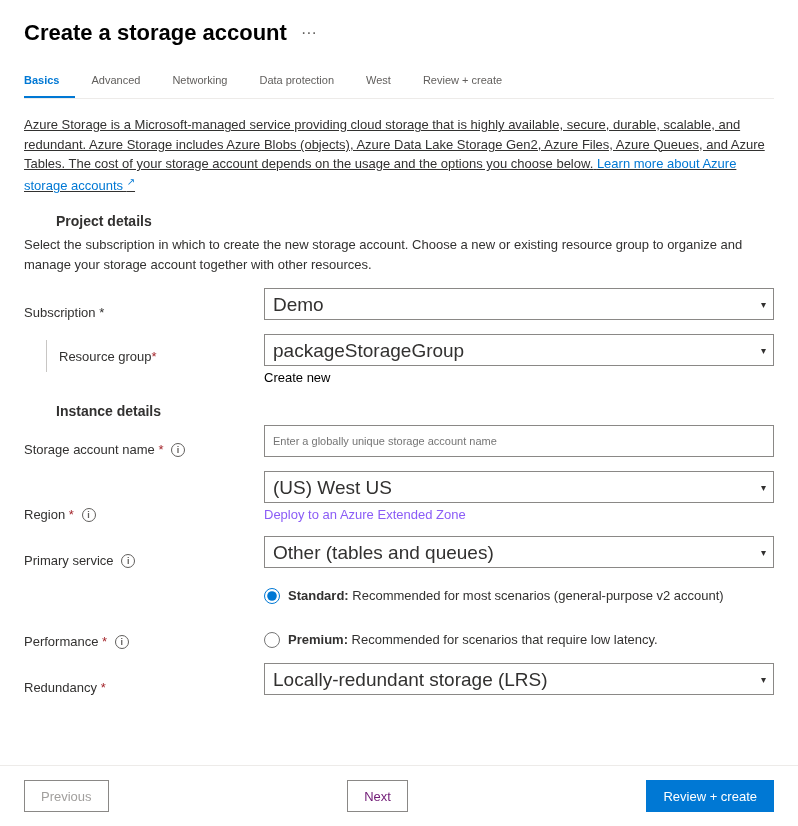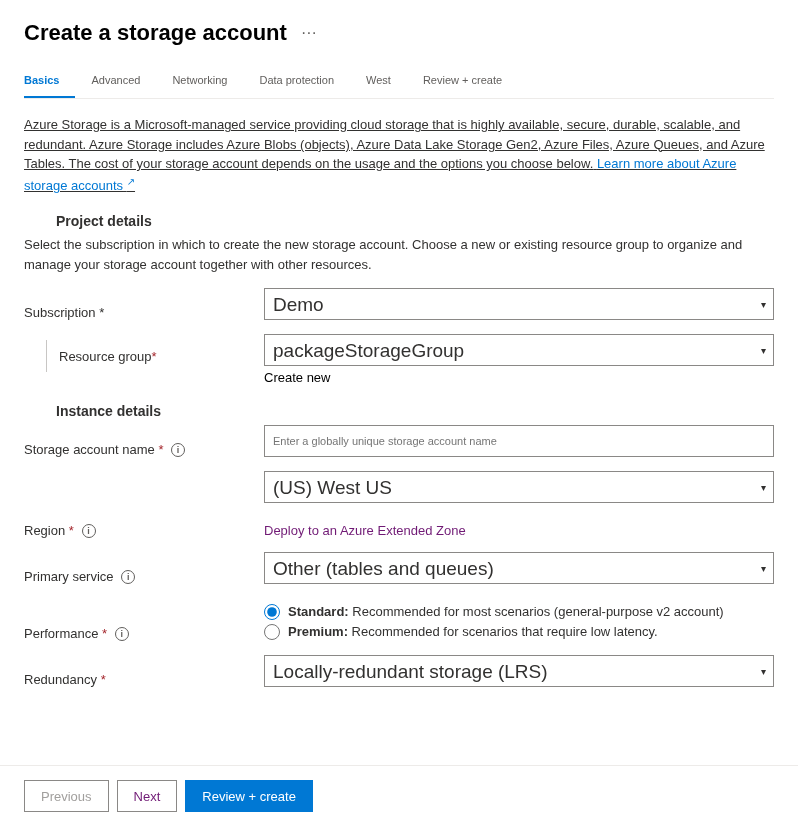--- a/index.html
+++ b/index.html
@@ -146,32 +146,32 @@
     }
     .create-new-link {
       color: #000000;
       font-size: 13px;
       cursor: pointer;
       margin-top: 4px;
       display: block;
       text-decoration: none;
     }
     .azure-zone-link {
-      color: #701a75;
-      font-size: 13px;
-      cursor: pointer;
-      margin-top: 20px;
+      color: #8b5cf6;
+      font-size: 13px;
+      cursor: pointer;
+      margin-top: 4px;
       display: block;
       text-decoration: none;
     }
     
     .radio-group {
       display: flex;
       flex-direction: column;
-      gap: 0;
+      gap: 24px;
       padding-top: 4px;
     }
     .radio-item {
       display: flex;
       align-items: flex-start;
       gap: 8px;
       cursor: pointer;
     }
     .radio-input {
       margin-top: 2px;
@@ -189,20 +189,21 @@
       font-weight: 600;
     }
     
     .footer-bar {
       border-top: 1px solid #edebe9;
       padding: 14px 24px;
       display: flex;
       gap: 8px;
       align-items: center;
       background: #fff;
+      justify-content: space-between;
     }
     .btn {
       height: 32px;
       padding: 0 16px;
       font-size: 13px;
       cursor: pointer;
       border: 1px solid #8a8886;
       background: #fff;
       color: #701a75;
       font-family: inherit;

